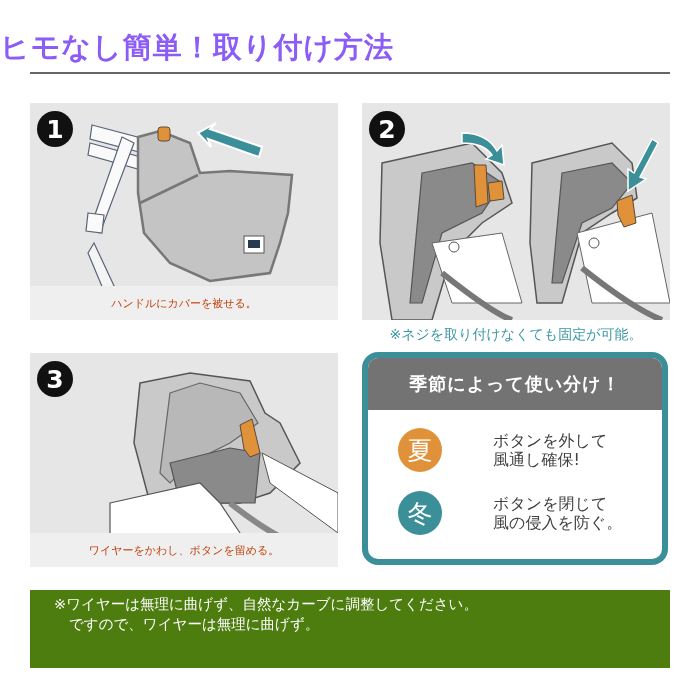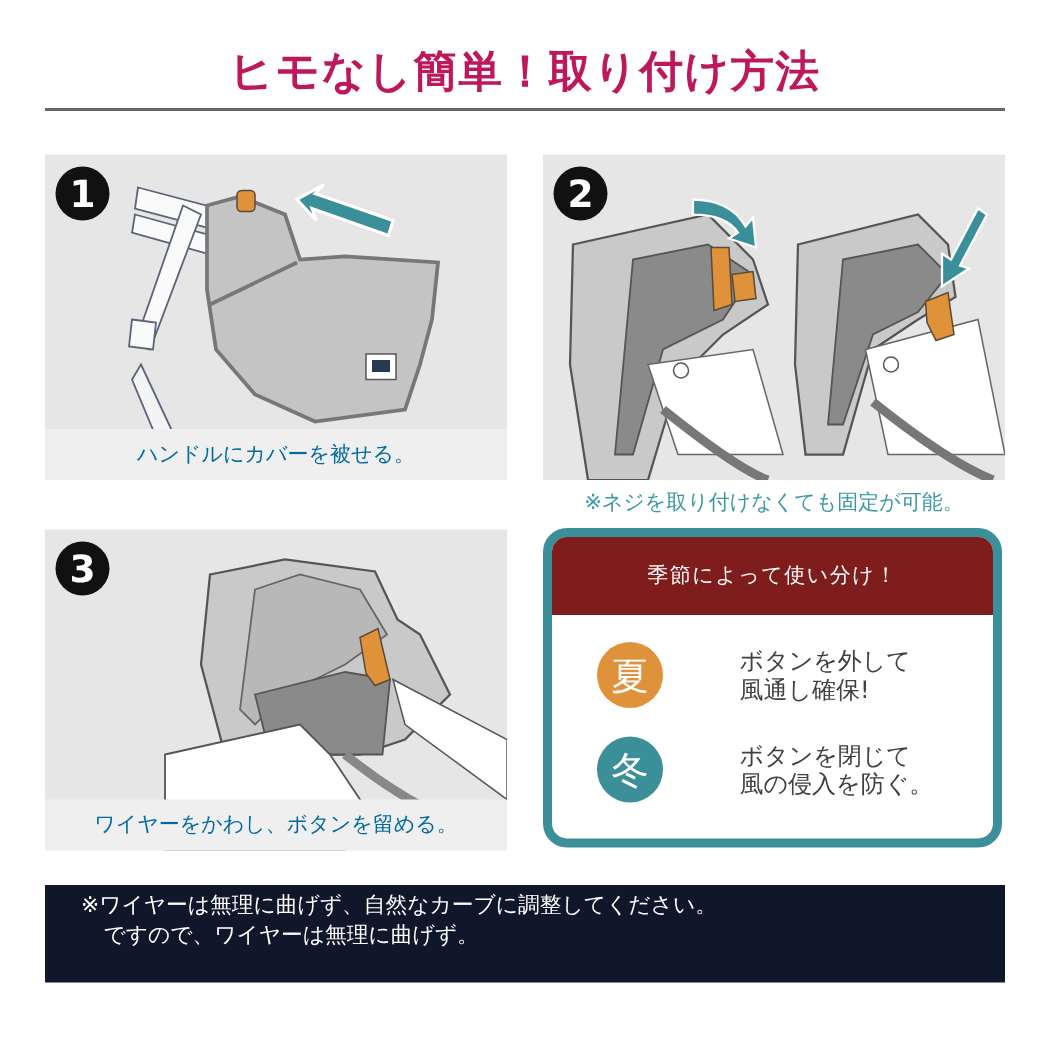--- a/index.html
+++ b/index.html
@@ -1,61 +1,61 @@
 <!DOCTYPE html>
 <html><head>
 <meta charset="utf-8">
 <style>
   * { box-sizing: border-box; margin: 0; padding: 0; }
   html, body { width: 700px; height: 700px; background: #ffffff; overflow: hidden; }
   body { position: relative; font-family: "DejaVu Sans", "Liberation Sans", sans-serif; color: #222; }
 
   .title {
-    position: absolute; left: 0; top: 28px; width: 700px; text-align: center;
-    font-size: 29px; font-weight: bold; color: #be185d; letter-spacing: 1px;
+    position: absolute; left: 0; top: 28px; width: 700px; text-align: left;
+    font-size: 29px; font-weight: bold; color: #8b5cf6; letter-spacing: 1px;
   }
   .title-rule { position: absolute; left: 30px; top: 72px; width: 640px; height: 2px; background: #666; }
 
   .panel { position: absolute; background: #e6e6e6; overflow: hidden; }
   .panel svg.illus { position: absolute; left: 0; top: 0; }
   .caption-band {
     position: absolute; left: 0; bottom: 0; width: 100%; height: 34px;
     background: #efefef; display: flex; align-items: center; justify-content: center;
   }
-  .caption { font-size: 14px; color: #0369a1; white-space: nowrap; }
+  .caption { font-size: 11px; color: #c2410c; white-space: nowrap; }
   .step-badge {
     position: absolute; left: 7px; top: 8px; width: 36px; height: 36px; border-radius: 50%;
     background: #111; color: #fff; font-weight: bold; font-size: 25px;
     display: flex; align-items: center; justify-content: center; font-family: "DejaVu Sans", sans-serif;
   }
 
   #panel1 { left: 30px; top: 103px; width: 308px; height: 217px; }
   #panel2 { left: 362px; top: 103px; width: 308px; height: 217px; }
   #panel3 { left: 30px; top: 353px; width: 308px; height: 214px; }
 
   .note2 { position: absolute; left: 362px; top: 326px; width: 308px; text-align: center; font-size: 14px; color: #3b98a3; }
 
   .season-box {
     position: absolute; left: 362px; top: 352px; width: 306px; height: 213px;
     border: 6px solid #3b8f99; border-radius: 16px; background: #fff; overflow: hidden;
   }
   .season-head {
-    height: 52px; background: #7f1d1d; color: #fff; font-weight: normal; font-size: 14px;
+    height: 52px; background: #737373; color: #fff; font-weight: bold; font-size: 18px;
     display: flex; align-items: center; justify-content: center; letter-spacing: 1px;
   }
   .season-row { position: absolute; left: 30px; display: flex; align-items: center; }
   .season-circle {
     width: 44px; height: 44px; border-radius: 50%; color: #fff; font-size: 25px;
     display: flex; align-items: center; justify-content: center;
   }
   .season-text { margin-left: 51px; font-size: 16px; line-height: 19px; color: #404040; }
   .season-text span { display: block; }
 
   .footer {
-    position: absolute; left: 30px; top: 590px; width: 640px; height: 65px; background: #0f172a;
+    position: absolute; left: 30px; top: 590px; width: 640px; height: 78px; background: #4d7c0f;
     color: #ffffff; font-size: 14.5px; line-height: 20px; padding: 4px 0 0 24px;
   }
   .footer span { display: block; white-space: nowrap; }
   .footer .indent { padding-left: 15px; }
 </style>
 </head>
 <body>
 
 <div class="title">ヒモなし簡単！取り付け方法</div>
 <div class="title-rule"></div>

